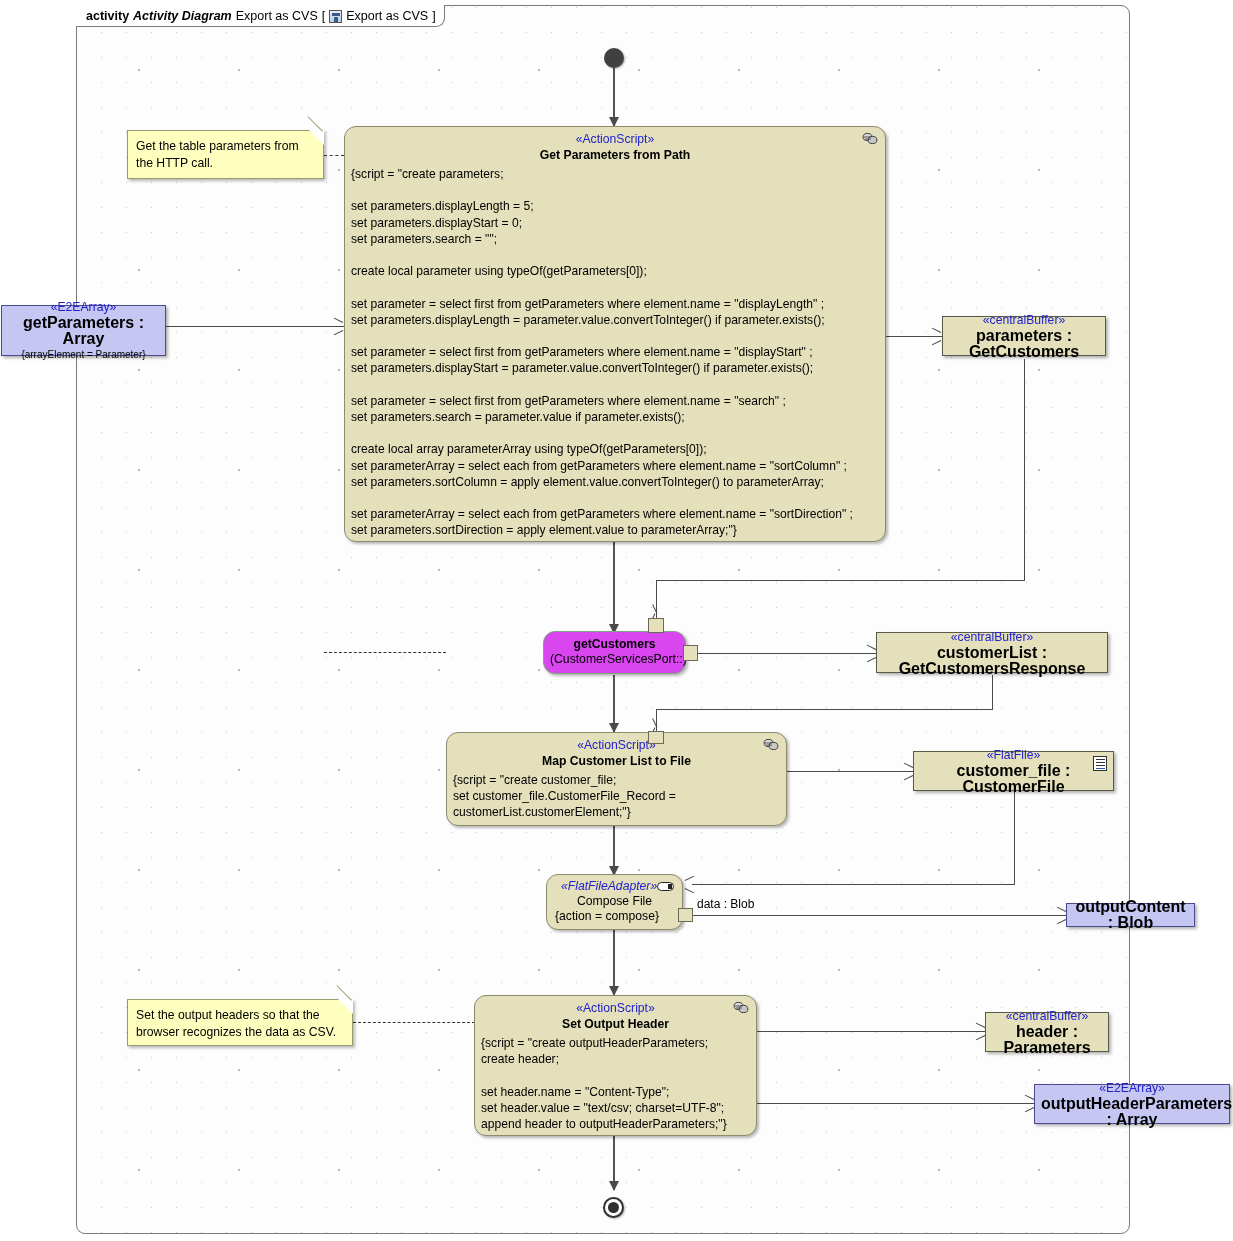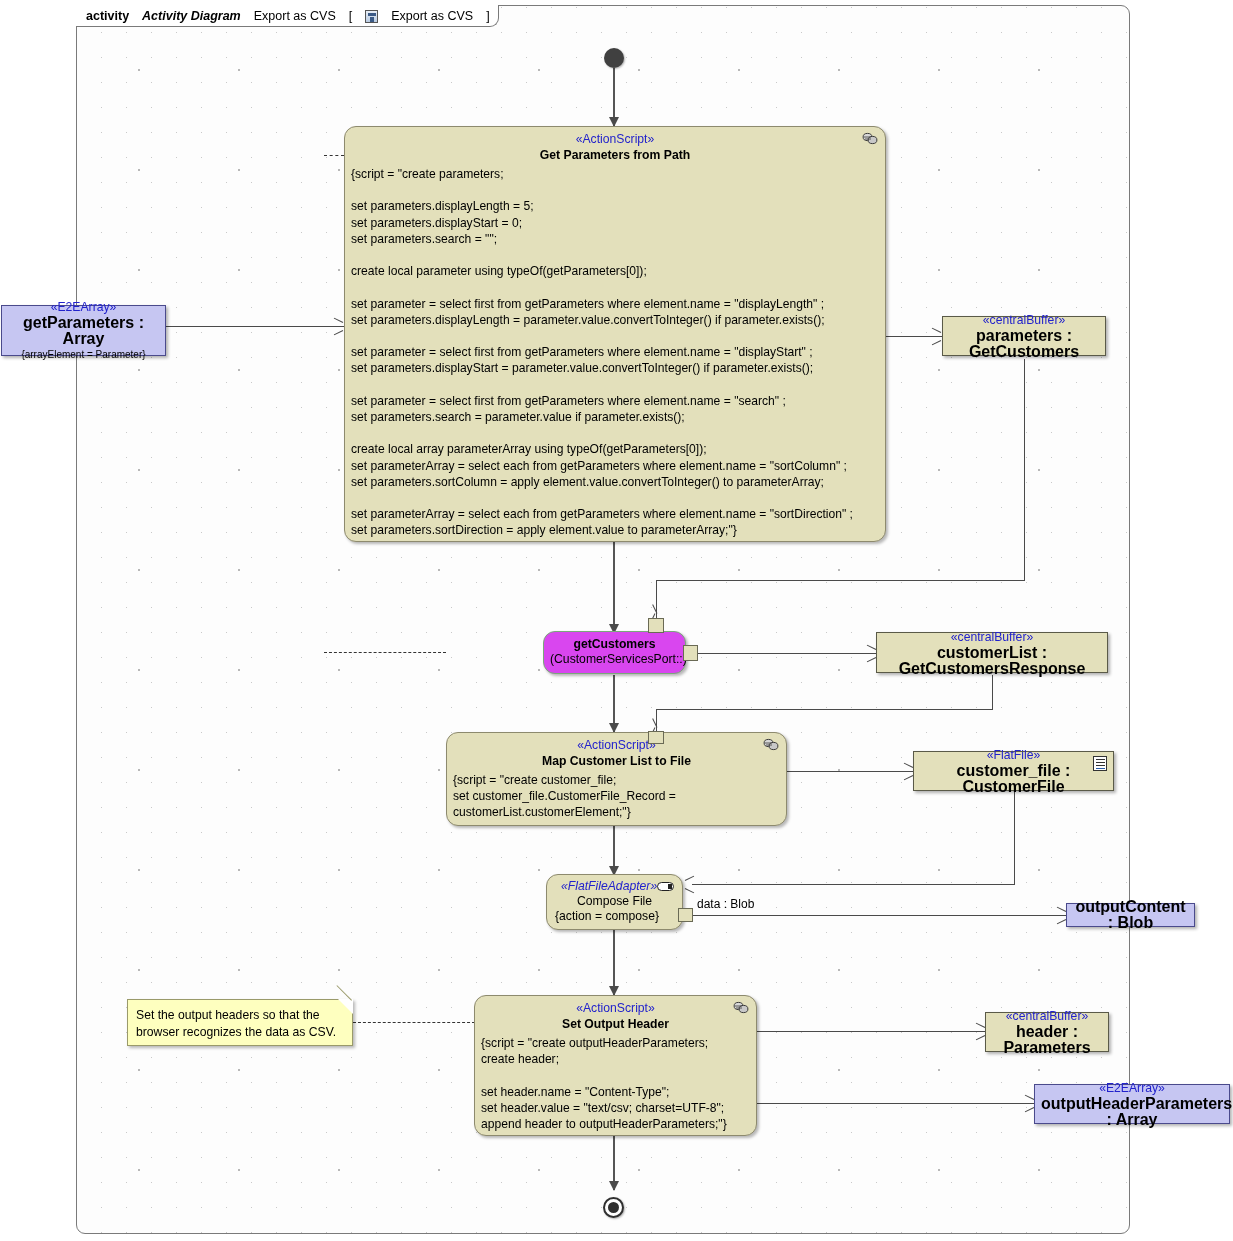--- a/index.html
+++ b/index.html
@@ -36,21 +36,21 @@
   .frame-tab {
     position: absolute;
     left: 76px; top: 5px;
     height: 22px;
     border: 1px solid #7a7a7a;
     border-top: none; border-left: none;
     border-radius: 0 0 9px 0;
     background: #ffffff;
     padding: 2px 8px 1px 10px;
     box-sizing: border-box;
-    display: flex; align-items: center; gap: 13px;
+    display: flex; align-items: center; gap: 4px;
     font-size: 12.5px; color: #000;
     white-space: nowrap;
     z-index: 6;
   }
   .frame-tab .kw { font-weight: bold; }
   .frame-tab .nm { font-weight: bold; font-style: italic; }
   .frame-tab .plain { font-weight: normal; }
   .tab-icon {
     display: inline-block;
     width: 13px; height: 13px;
@@ -397,20 +397,25 @@
 set parameters.search = parameter.value if parameter.exists();
 
 create local array parameterArray using typeOf(getParameters[0]);
 set parameterArray = select each from getParameters where element.name = "sortColumn" ;
 set parameters.sortColumn = apply element.value.convertToInteger() to parameterArray;
 
 set parameterArray = select each from getParameters where element.name = "sortDirection" ;
 set parameters.sortDirection = apply element.value to parameterArray;"}</div>
   </div>
 
+  <div class="note" style="left:127px; top:130px; width:197px; height:49px;">
+    <div class="fold"></div>
+    <div class="foldedge"></div>
+    <span>Get the table parameters from the HTTP call.</span>
+  </div>
 
   <div class="objnode blue" style="left:1px; top:305px; width:165px; height:51px;">
     <div class="stereo">«E2EArray»</div>
     <div class="nm">getParameters : Array</div>
     <div class="constraint">{arrayElement = Parameter}</div>
   </div>
 
   <div class="objnode" style="left:942px; top:316px; width:164px; height:40px;">
     <div class="stereo">«centralBuffer»</div>
     <div class="nm">parameters : GetCustomers</div>

